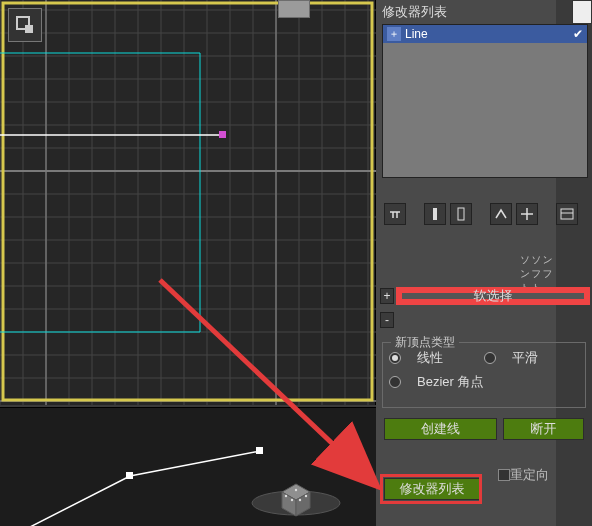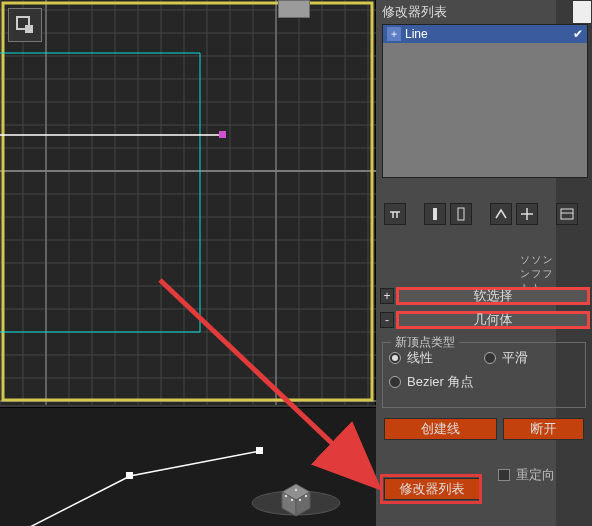--- a/index.html
+++ b/index.html
@@ -52,33 +52,33 @@
   .tool-row { position: absolute; left: 6px; top: 200px; width: 206px; height: 28px; display:flex; gap:4px; align-items:center; padding: 0 2px; }
   .tool-btn { width: 22px; height: 22px; background:#3a3a3a; border:1px solid #222; display:flex;align-items:center;justify-content:center;}
   .tool-btn svg { width:16px; height:16px; }
   .tool-sep { width: 10px; }
 
   
   .rollout-row { position: absolute; left: 2px; width: 212px; height: 22px; display:flex; align-items:center; }
   .roll-toggle { width:14px; height:16px; background:#3b3b3b; color:#ddd; font-size:12px;
     display:flex; align-items:center; justify-content:center; border:1px solid #222; margin: 0 2px;}
   .roll-name { flex:1; height:18px; background:#555; color:#ddd; font-size:13px;
-    display:flex; align-items:center; justify-content:center; border:3px solid #ef4444; }
+    display:flex; align-items:center; justify-content:center; border:6px solid #ef4444; }
 
   .group-box { position: absolute; left: 6px; width: 204px; border:1px solid #6a6a6a; padding: 6px 6px 8px 6px; }
   .group-title { position:absolute; top:-9px; left:8px; background:#4a4a4a; padding:0 4px; color:#ccc; font-size:12px;}
   .radio-grid { display:grid; grid-template-columns: 1fr 1fr; row-gap:6px; }
-  .radio-item { display:flex; align-items:center; gap:6px; color:#ddd; font-size:13px;}
+  .radio-item { display:flex; align-items:center; gap:16px; color:#ddd; font-size:13px;}
   .radio { width:12px; height:12px; border-radius:50%; border:1px solid #aaa; background:#333; position:relative;}
   .radio.checked::after { content:""; position:absolute; left:2px; top:2px; width:6px; height:6px; border-radius:50%; background:#ddd;}
 
-  .btn { height:22px; background:#c2410c; border:1px solid #2c2c2c; color:#ddd; font-size:13px;
+  .btn { height:22px; background:#4d7c0f; border:1px solid #2c2c2c; color:#ddd; font-size:13px;
     display:flex; align-items:center; justify-content:center; }
   .btn-row { position:absolute; left:8px; width: 200px; display:flex; gap:6px;}
-  .check-item { display:flex; align-items:center; gap:6px; color:#bbb; font-size:13px;}
+  .check-item { display:flex; align-items:center; color:#bbb; font-size:13px;}
   .checkbox { width:12px; height:12px; border:1px solid #888; background:#333;}
 
   .highlight { position:absolute; border:3px solid #e23b3b; pointer-events:none; }
 
   .arrow { position:absolute; pointer-events:none; }
 
   .scroll-lbl { position:absolute; color:#bbb; font-size:10px; letter-spacing:1px;}
 </style>
 </head>
 <body>
@@ -226,21 +226,20 @@
 
   <div class="scroll-lbl" style="left:144px; top:253px;">ソソンンフフトト</div>
 
   <div class="rollout-row" style="top:285px;">
     <div class="roll-toggle">+</div>
     <div class="roll-name">软选择</div>
   </div>
 
   <div class="rollout-row" style="top:309px;">
     <div class="roll-toggle">-</div>
-    <div class="roll-name">几何体</div>
   </div>
 
   <div class="group-box" style="top:342px; height:66px;">
     <div class="group-title">新顶点类型</div>
     <div class="radio-grid">
       <label class="radio-item">
         <span class="radio checked"></span>
         <span>线性</span>
       </label>
       <label class="radio-item">

